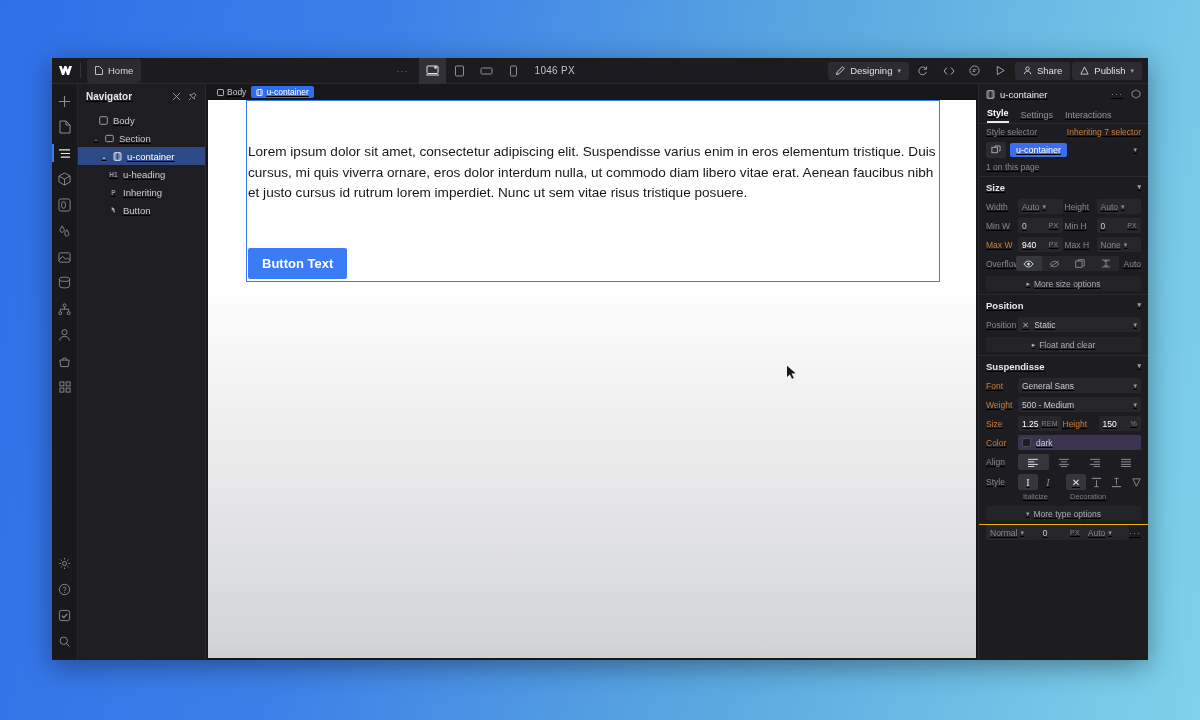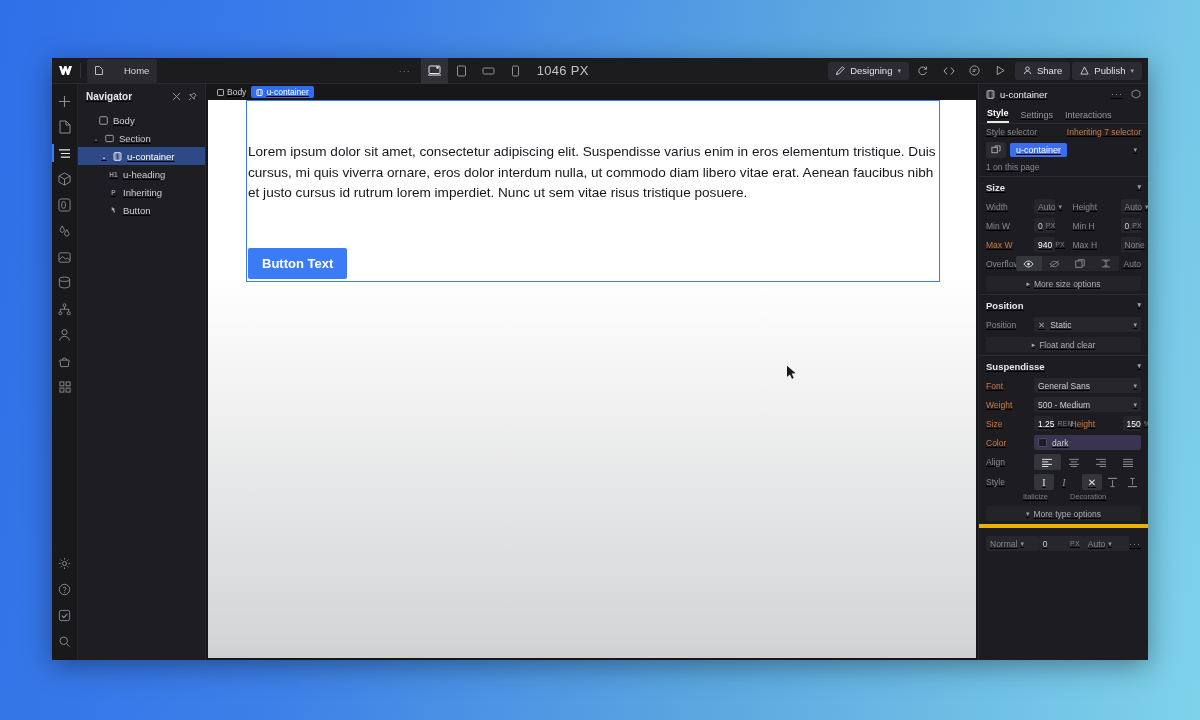--- a/index.html
+++ b/index.html
@@ -29,32 +29,32 @@
     display: flex; align-items: center;
     position: relative;
     font-size: 9.5px; color: #b7b9bd;
   }
   .tb-logo {
     width: 28px; height: 26px; display: flex; align-items: center; justify-content: center;
     color: #fff; font-weight: bold; font-size: 11px; letter-spacing: -1px;
   }
   .tb-sep { width: 1px; height: 15px; background: #34343a; }
   .tb-tab {
-    display: flex; align-items: center; gap: 21px;
+    display: flex; align-items: center; gap: 5px;
     height: 24px; padding: 0 8px; margin-left: 6px;
     background: #2a2a2f; border-radius: 3px; color: #d6d8db; font-size: 9.5px;
   }
   .tb-dots { margin-left: auto; padding: 0 10px; color: #77797e; letter-spacing: 1px; font-size: 9px; }
   .tb-devices { display: flex; align-items: center; gap: 0; }
   .tb-dev {
     width: 27px; height: 26px; display: flex; align-items: center; justify-content: center;
     color: #8d9095;
   }
   .tb-dev.active { background: #303036; color: #e3e5e8; }
-  .tb-px { padding: 0 8px; font-size: 13px; color: #c0c2c6; letter-spacing: .3px; }
+  .tb-px { padding: 0 8px; font-size: 10px; color: #c0c2c6; letter-spacing: .3px; }
   .tb-right { margin-left: auto; display: flex; align-items: center; gap: 2px; padding-right: 6px; }
   .tb-chip {
     display: flex; align-items: center; gap: 5px;
     height: 18px; padding: 0 8px; background: #2b2b31; border-radius: 3px;
     color: #dfe1e4; font-size: 9.5px; white-space: nowrap;
   }
   .tb-ic {
     width: 24px; height: 22px; display: flex; align-items: center; justify-content: center; color: #a6a9ae;
   }
   .caret { font-size: 7px; color: #9a9da2; }
@@ -165,21 +165,21 @@
     background: #3b6df2; color: #fff; font-size: 9px; padding: 2px 6px; border-radius: 2px;
   }
   .selcaret { margin-left: auto; color: #9a9da2; font-size: 7px; padding-right: 4px; }
   .subnote { padding: 0 7px 4px 7px; color: #83868b; font-size: 8.5px; }
   .divider { height: 1px; background: #2a2a2f; }
   .sect-head {
     display: flex; align-items: center; height: 20px; padding: 0 7px;
     color: #e3e5e8; font-size: 9.5px; font-weight: bold;
   }
   .sect-head .caret { margin-left: auto; }
-  .grid2 { display: flex; align-items: center; gap: 18px; padding: 2px 7px; }
+  .grid2 { display: flex; align-items: center; gap: 2px; padding: 2px 7px; }
   .fld {
     background: #26262b; border-radius: 2px; height: 15px;
     display: flex; align-items: center; padding: 0 4px; gap: 3px;
     font-size: 8.5px; color: #c9ccd0; min-width: 0;
   }
   .fld.w { flex: 1; }
   .fld .unit { margin-left: auto; color: #7f8287; font-size: 7px; letter-spacing: .2px; }
   .fld .cv { color: #8c8f94; font-size: 7px; }
   .fld.dim { color: #84878c; }
   .cellab { width: 30px; flex: 0 0 30px; color: #84878c; font-size: 8.5px; }
@@ -202,21 +202,21 @@
   .swatch { width: 9px; height: 9px; background: #1b1d2b; border: 1px solid #4a4d58; border-radius: 1px; }
   .colorfld { background: #3a3450; }
   .align-group { display: flex; gap: 0; flex: 1; }
   .al-btn { flex: 1; height: 16px; display: flex; align-items: center; justify-content: center; color: #8b8e93; }
   .al-btn.active { background: #35353c; color: #e3e5e8; border-radius: 2px; }
   .style-group { display: flex; gap: 0; flex: 1; }
   .st-btn { width: 20px; height: 16px; display: flex; align-items: center; justify-content: center; color: #8b8e93; font-size: 10px; }
   .st-btn.active { background: #35353c; color: #e3e5e8; border-radius: 2px; }
   .st-gap { width: 8px; }
   .capt-row { display: flex; padding: 0 7px 2px 44px; font-size: 7.5px; color: #7a7d82; gap: 22px; }
-  .footer-row { display: flex; align-items: center; padding: 8px 7px; border-top: 4px solid #eab308; }
+  .footer-row { display: flex; align-items: center; padding: 0 7px; border-top: 1px solid #eab308; }
   svg { display: block; }
 </style>
 </head>
 <body>
 
 <div id="app-window">
 
   <div id="topbar">
     <div class="tb-logo">
       <svg width="14" height="10" viewBox="0 0 14 10">

